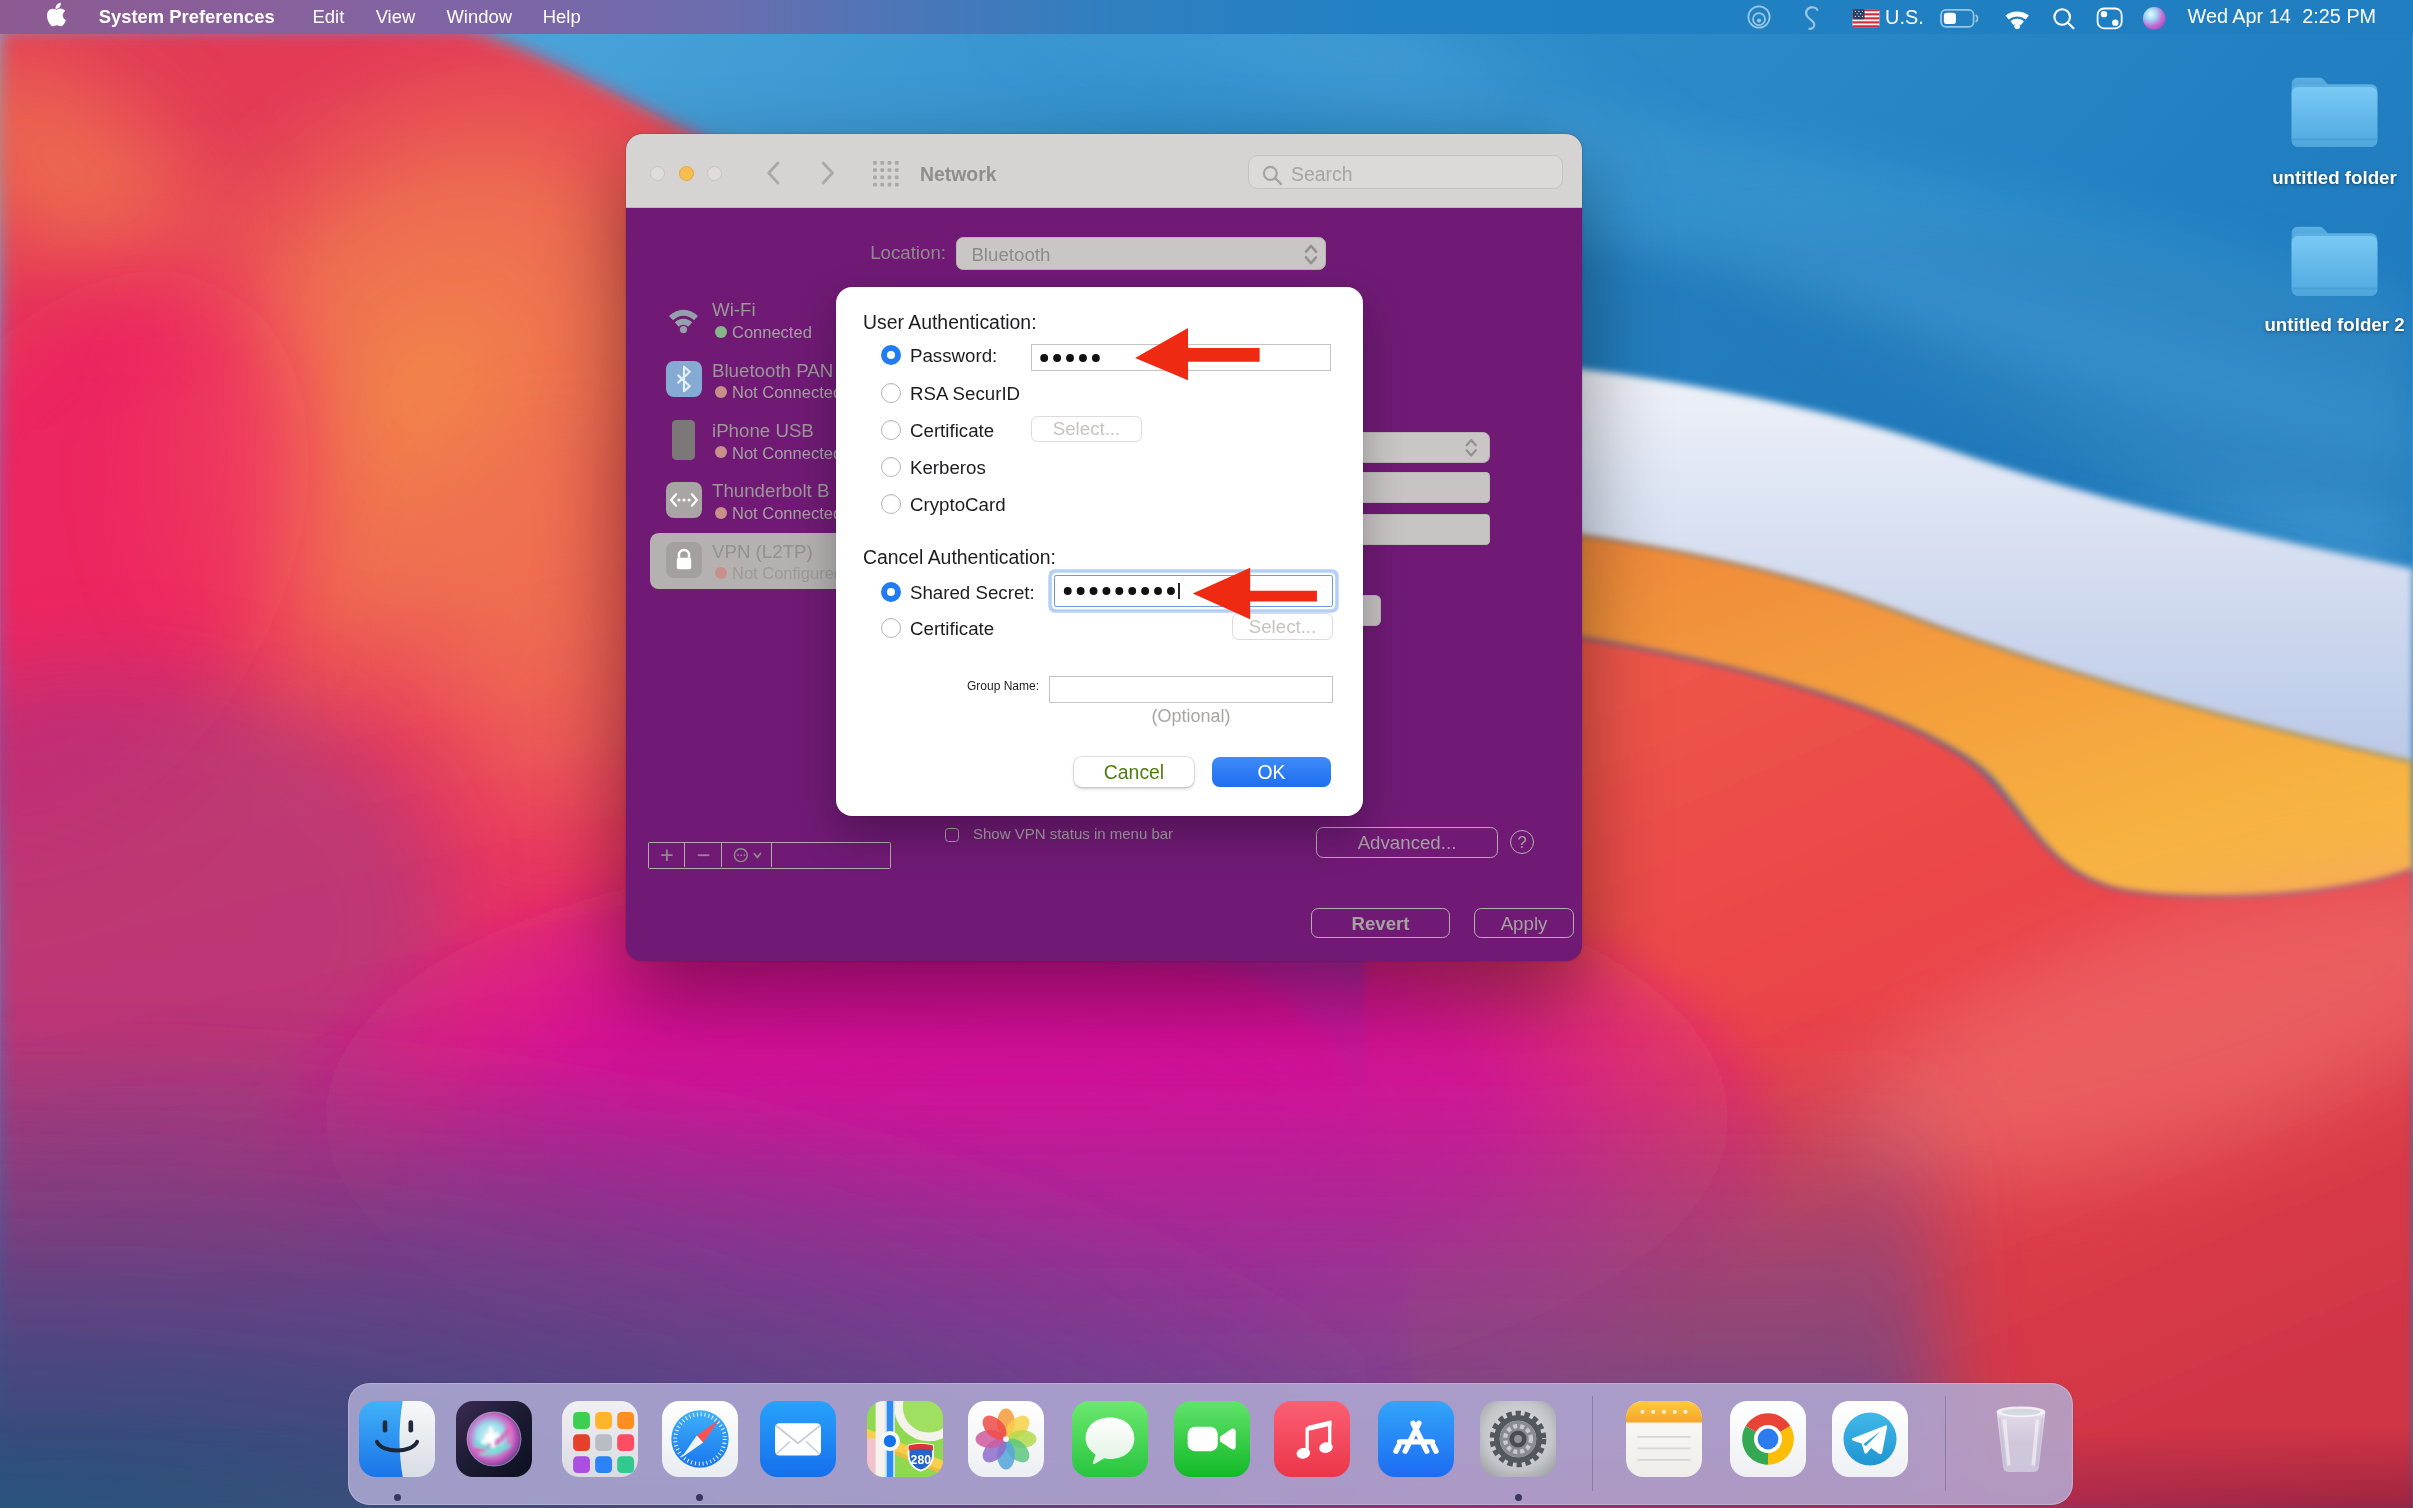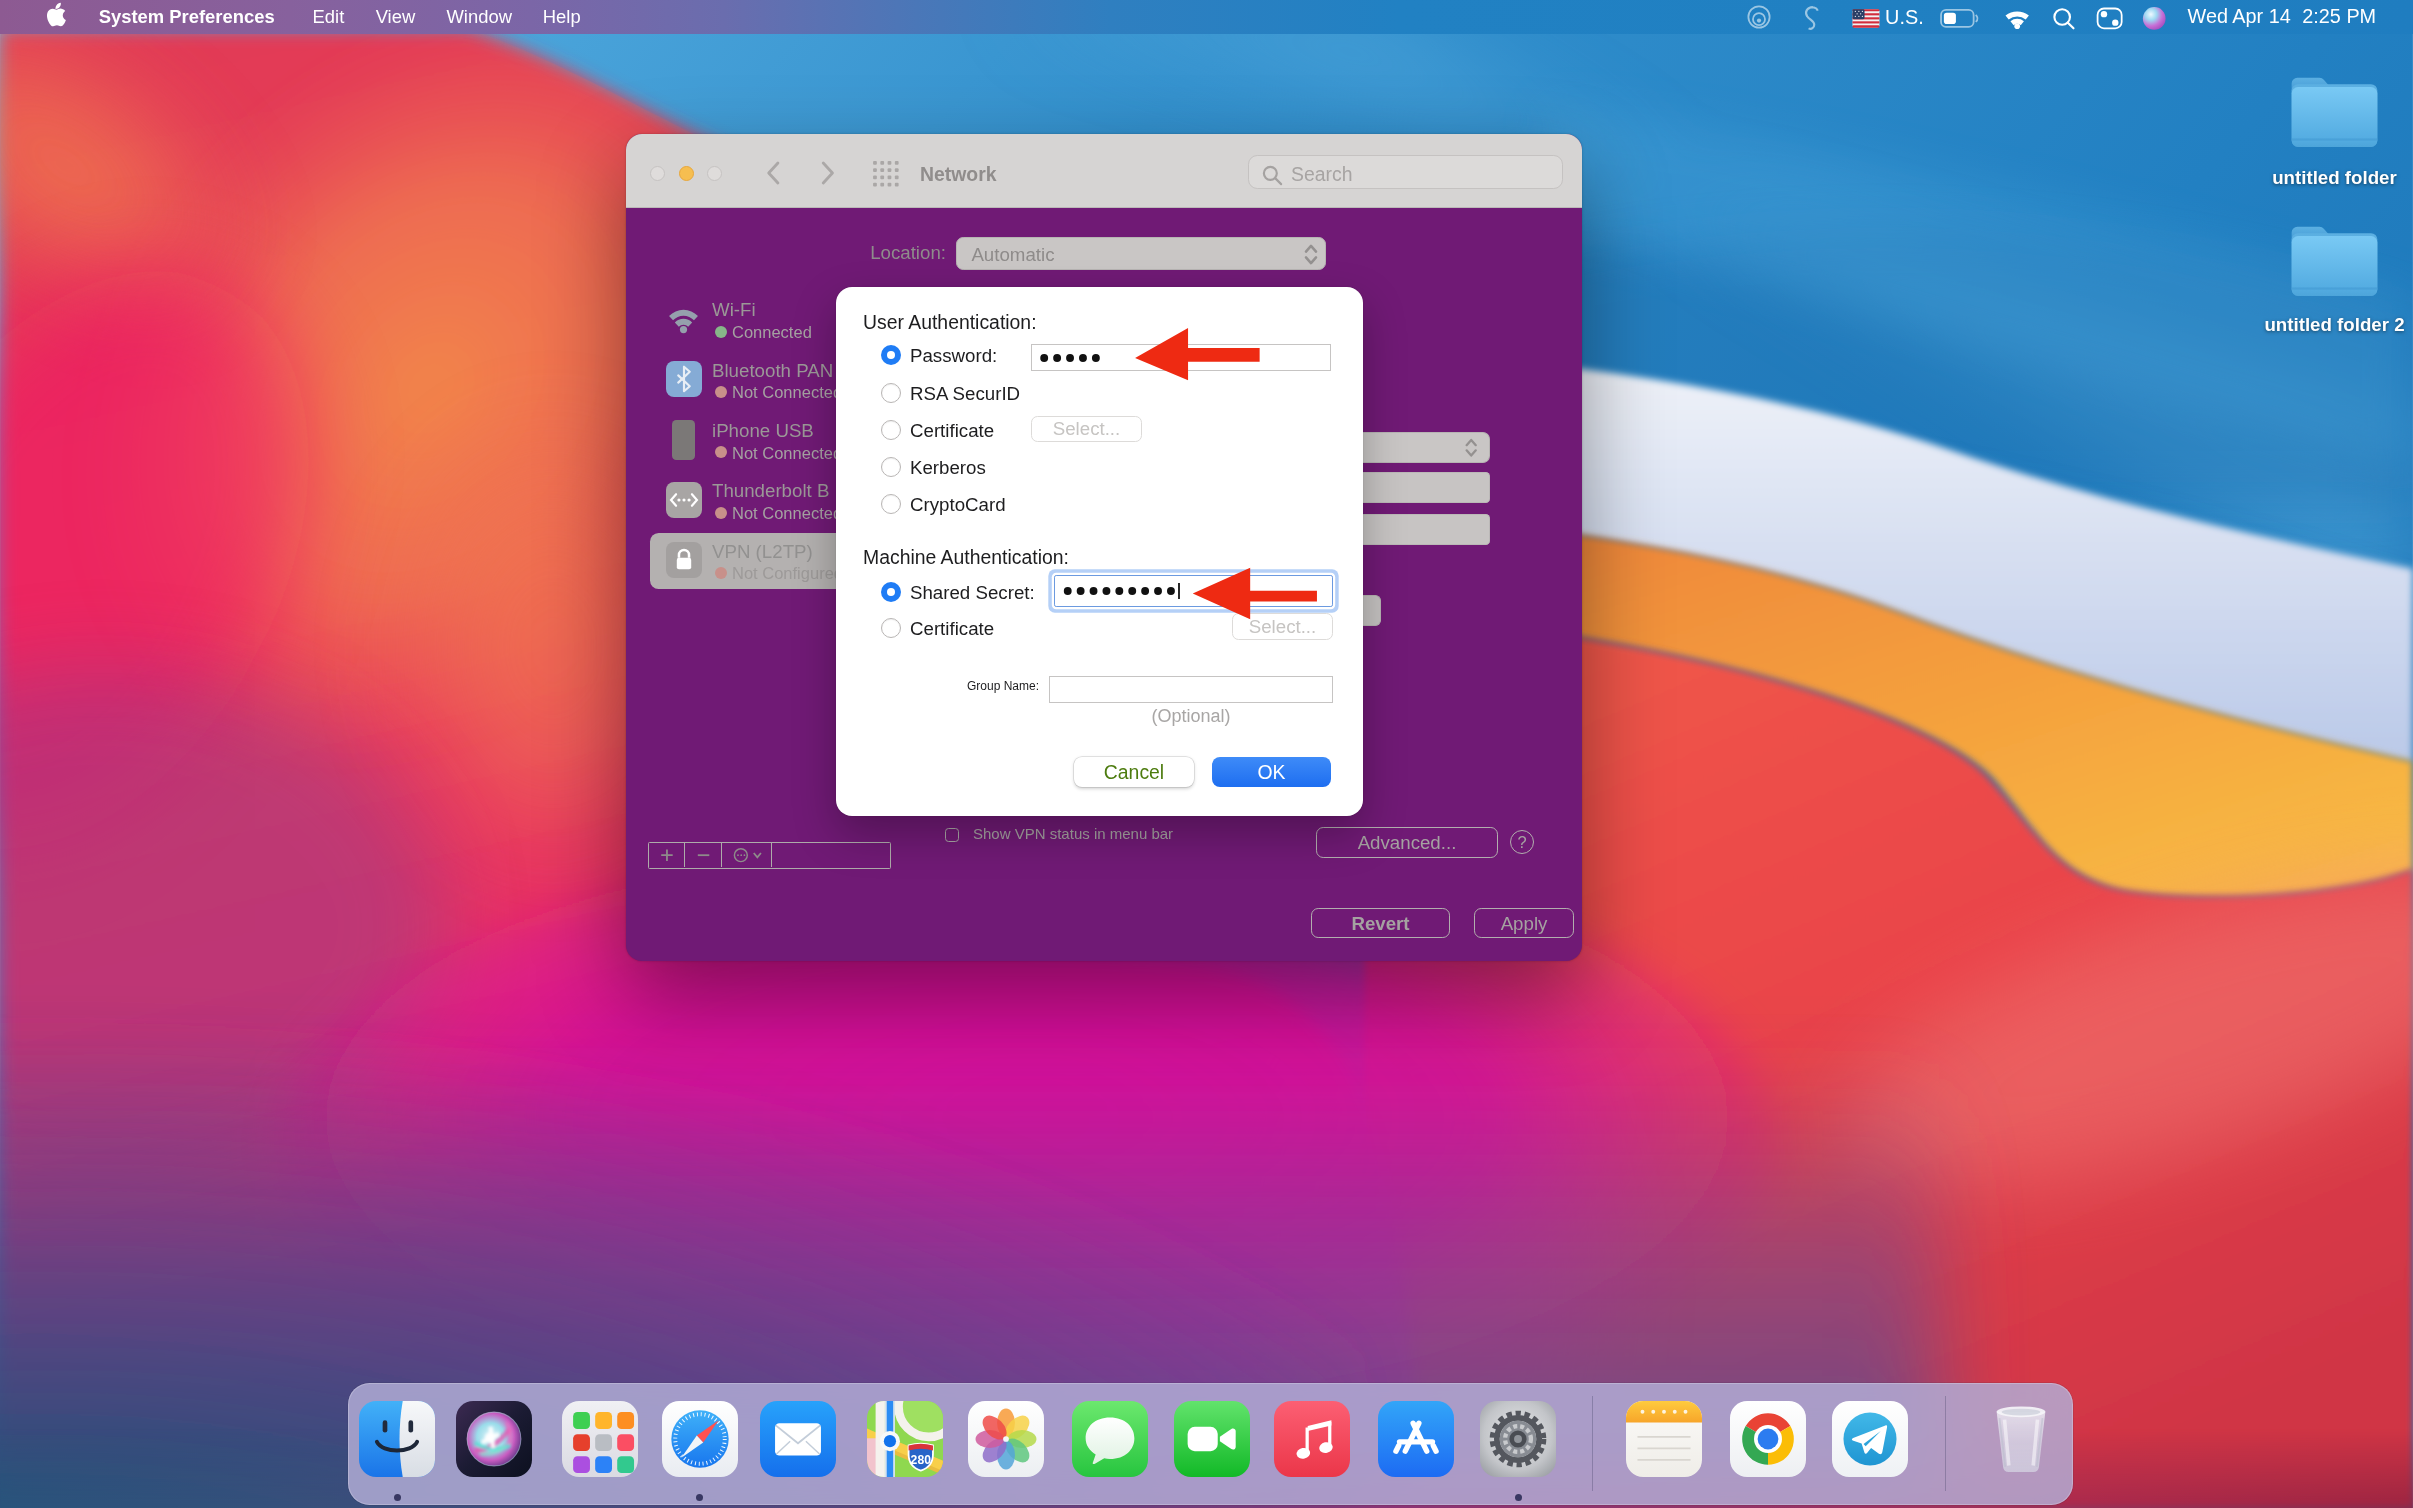--- a/index.html
+++ b/index.html
@@ -267,21 +267,21 @@
   <div class="abs" style="left:622px;top:21px;width:315px;height:34px;background:#dcdad9;border:1.4px solid #c5c2c1;border-radius:9.3px;">
     <svg class="abs" style="left:11.5px;top:8px" width="23" height="23" viewBox="0 0 32 32">
           <circle cx="13" cy="13" r="9" stroke="#a5a2a1" stroke-width="3" fill="none"></circle>
           <path d="M20 20 L28 28" stroke="#a5a2a1" stroke-width="3" stroke-linecap="round"></path>
         </svg>
     <div class="abs" style="left:42px;top:7.2px;font-size:19.4px;color:#a7a4a3;">Search</div>
   </div>
 
   <div class="abs" style="left:148px;top:108px;width:172px;font-size:18.7px;color:#8f8c8b;text-align:right;">Location:</div>
   <div class="abs" style="left:330px;top:103px;width:370px;height:33px;background:#c9c6c5;border:0.7px solid #b7b4b3;border-radius:7.2px;">
-    <div class="abs" style="left:14.4px;top:5.7px;font-size:18.7px;color:#8e8b8a;">Automatic</div>
+    <div class="abs" style="left:14.4px;top:5.7px;font-size:18.7px;color:#8e8b8a;">Bluetooth</div>
     <svg class="abs" style="left:346px;top:5px" width="16" height="23" viewBox="0 0 22 32">
       <path d="M4 12 L11 4 L18 12" stroke="#949190" stroke-width="3.5" fill="none" stroke-linecap="round" stroke-linejoin="round"></path>
       <path d="M4 20 L11 28 L18 20" stroke="#949190" stroke-width="3.5" fill="none" stroke-linecap="round" stroke-linejoin="round"></path>
     </svg>
   </div>
 
   <div class="abs" style="left:24.4px;top:399px;width:198px;height:56px;background:#b4b1b0;border-radius:8.6px 0 0 8.6px;"></div>
 
   <svg class="abs" style="left:38px;top:166px" width="39" height="39" viewBox="0 0 54 54">
     <g fill="#95a0ac">
@@ -390,21 +390,21 @@
   <div class="abs" style="left:45px;top:133px;width:20px;height:20px;border-radius:50%;background:#ffffff;border:0.7px solid #b9b6b5;box-shadow:inset 0 0.7px 1.4px rgba(0,0,0,0.08);"></div>
   <div class="abs" style="left:74px;top:133px;font-size:18.7px;color:#1d1d1f;">Certificate</div>
   <div class="abs" style="left:195px;top:129px;width:111px;height:26px;border:1.4px solid #dddbd9;border-radius:6.5px;font-size:18.7px;color:#c6c4c2;text-align:center;line-height:24.4px;">Select...</div>
 
   <div class="abs" style="left:45px;top:170px;width:20px;height:20px;border-radius:50%;background:#ffffff;border:0.7px solid #b9b6b5;box-shadow:inset 0 0.7px 1.4px rgba(0,0,0,0.08);"></div>
   <div class="abs" style="left:74px;top:170px;font-size:18.7px;color:#1d1d1f;">Kerberos</div>
 
   <div class="abs" style="left:45px;top:207px;width:20px;height:20px;border-radius:50%;background:#ffffff;border:0.7px solid #b9b6b5;box-shadow:inset 0 0.7px 1.4px rgba(0,0,0,0.08);"></div>
   <div class="abs" style="left:74px;top:207px;font-size:18.7px;color:#1d1d1f;">CryptoCard</div>
 
-  <div class="abs" style="left:27px;top:259px;font-size:19.4px;color:#1d1d1f;">Machine Authentication:</div>
+  <div class="abs" style="left:27px;top:259px;font-size:19.4px;color:#1d1d1f;">Cancel Authentication:</div>
 
   <div class="abs" style="left:45px;top:295px;width:20px;height:20px;border-radius:50%;background:#1f7cf5;"></div>
   <div class="abs" style="left:51px;top:301px;width:8px;height:8px;border-radius:50%;background:#ffffff;"></div>
   <div class="abs" style="left:74px;top:295px;font-size:18.7px;color:#1d1d1f;">Shared Secret:</div>
   <div class="abs" style="left:218px;top:288px;width:279px;height:32px;background:#ffffff;border:1.4px solid #6b9ae0;box-shadow:0 0 0 2.2px #ffffff,0 0 0 5.7px rgba(120,170,240,0.55);border-radius:2.2px;"></div>
   <svg class="abs" style="left:226px;top:296px" width="129" height="16" viewBox="0 0 180 22">
     <g fill="#111">
           <circle cx="8" cy="11" r="5.5"></circle>
           <circle cx="26" cy="11" r="5.5"></circle>
           <circle cx="44" cy="11" r="5.5"></circle>

